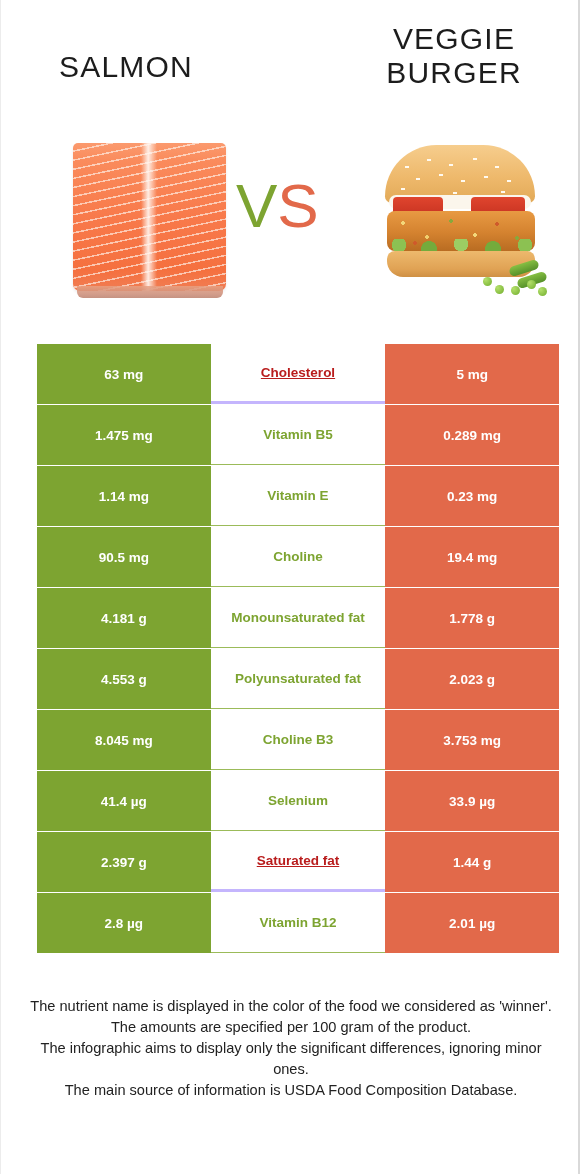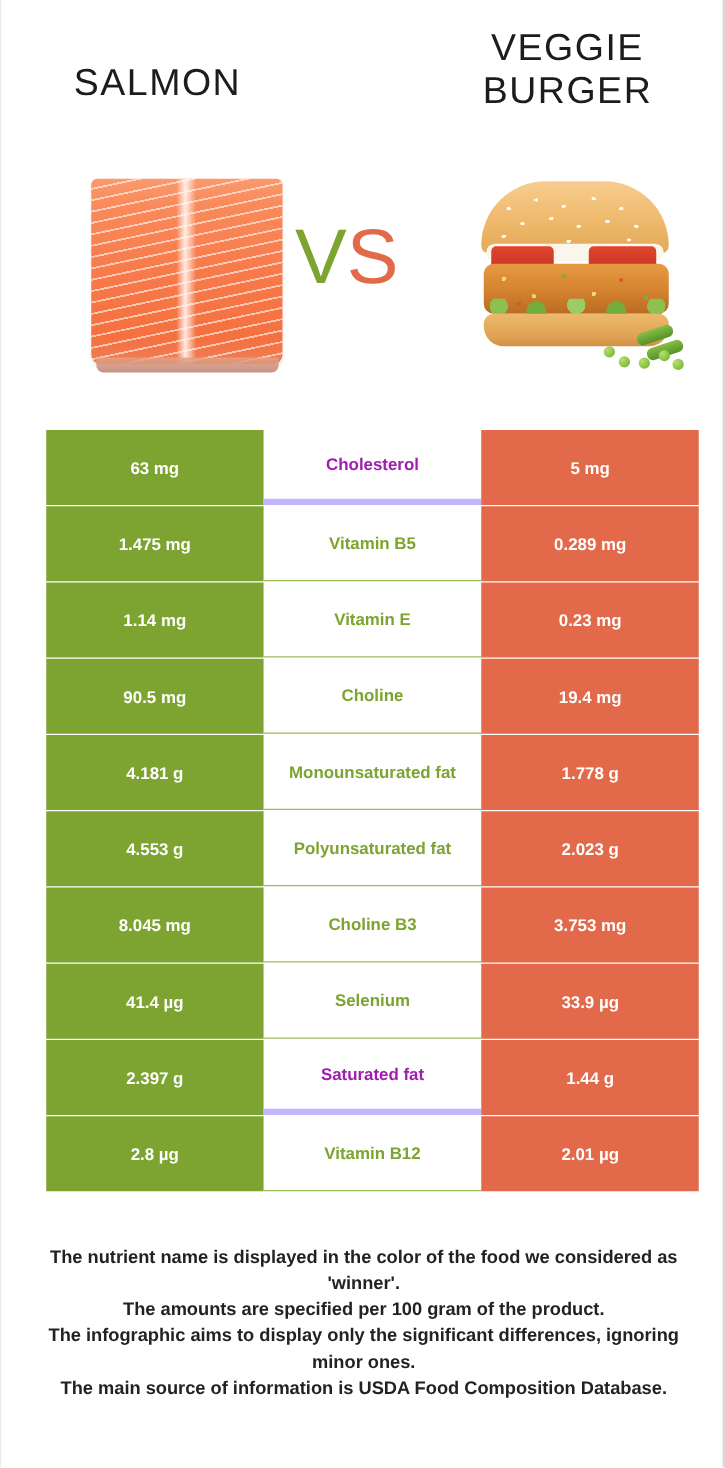--- a/index.html
+++ b/index.html
@@ -255,39 +255,39 @@
     width: 179px;
     background: #7DA431;
     color: #ffffff;
   }
   .cell-mid {
     width: 180px;
     background: #ffffff;
     font-size: 13.5px;
   }
   .cell-mid.green { color: #7DA431; border-bottom: 1px solid #9bbb59; }
-  .cell-mid.red   { color: #a21caf; border-bottom: 5px solid #c4b5fd; }
+  .cell-mid.red   { color: #b91c1c; border-bottom: 3px solid #c4b5fd; text-decoration: underline; }
   .cell-right {
     width: 179px;
     background: #E2694A;
     color: #ffffff;
   }
 
   
   .footer {
     position: absolute;
     left: 22px;
     top: 996px;
     width: 536px;
     text-align: center;
     font-family: "Liberation Sans", sans-serif;
     font-size: 14.6px;
     line-height: 21px;
     color: #222222;
-    font-weight: 700;
+    font-weight: 400;
   }
   .footer p { margin: 0; }
 </style>
 </head>
 <body>
 
 <div id="page">
 
   <div class="header">
     <div class="food-title title-left">SALMON</div>

